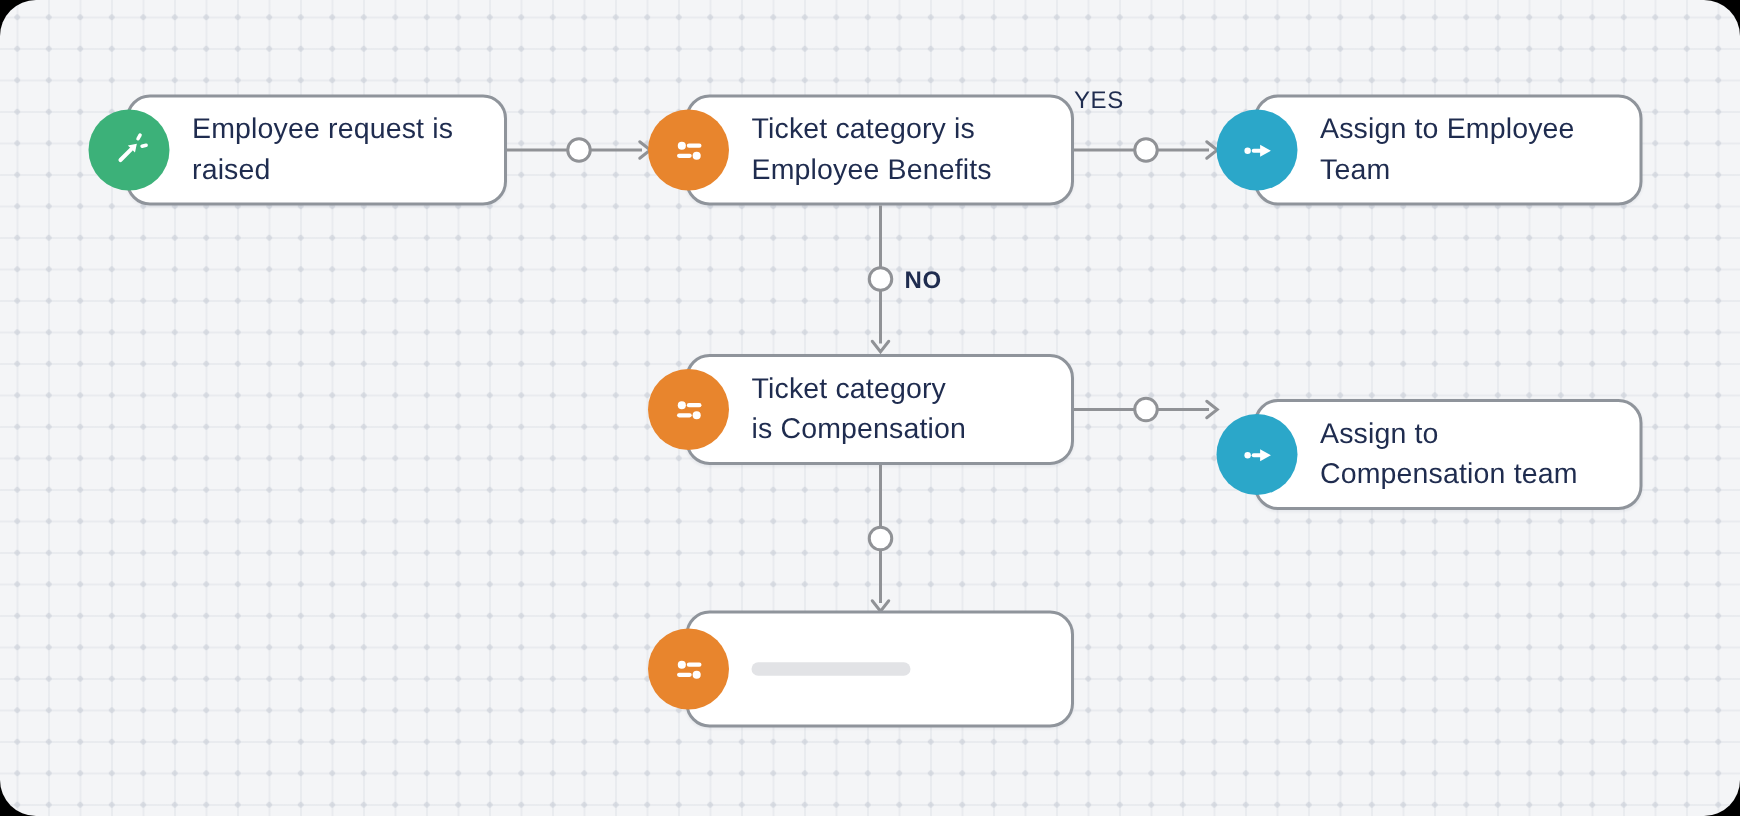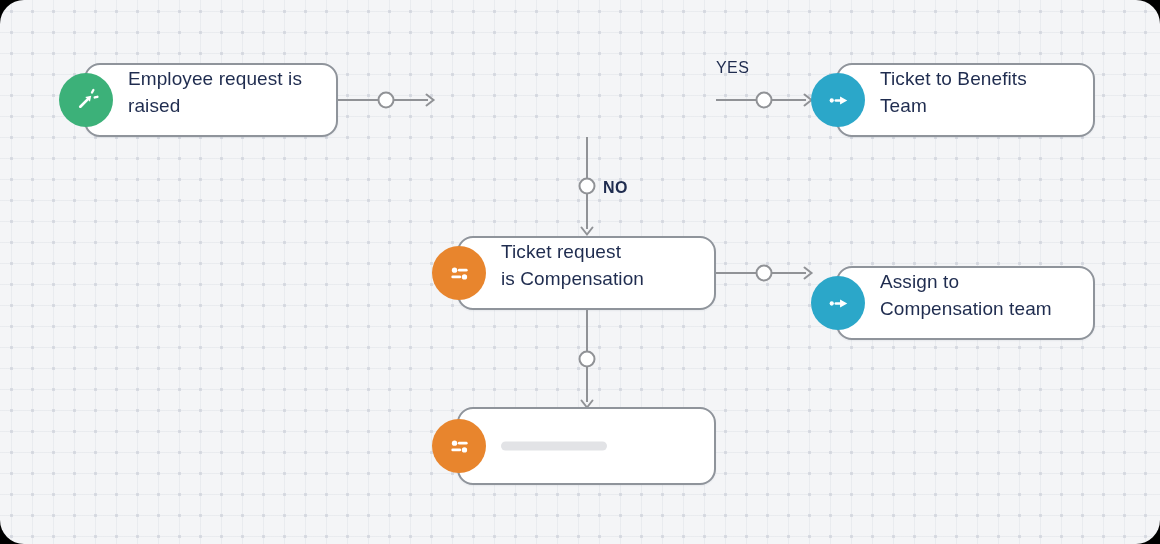--- a/index.html
+++ b/index.html
@@ -28,21 +28,21 @@
   }
 
   
   .node {
     position: absolute;
     background: #ffffff;
     border: 2px solid #8f949b;
     border-radius: 16px;
     box-sizing: border-box;
     display: flex;
-    align-items: flex-start;
+    align-items: center;
     box-shadow: 0 1px 2px rgba(9,30,66,0.06);
   }
   .node-label {
     padding-left: 42px;
     padding-right: 14px;
     font-size: 19px;
     line-height: 27px;
     color: #1f2c4f;
     white-space: pre-line;
     letter-spacing: 0.1px;
@@ -138,40 +138,52 @@
   </div>
 
   <div class="conn" style="left:338px; top:92px; width:95px; height:16px;">
     <div class="hline"></div>
     <div class="ring"></div>
     <svg class="chev-right" width="12" height="16" viewBox="0 0 12 16" fill="none" stroke="#909296" stroke-width="2" stroke-linecap="round">
       <path d="M2.5 2.5 L9.5 8 L2.5 13.5"></path>
     </svg>
   </div>
 
+  <div class="node" style="left:457px; top:63px; width:259px; height:74px;">
+    <span class="badge orange">
+      <svg width="27" height="27" viewBox="0 0 24 24" fill="none" stroke="#ffffff" stroke-width="2.5" stroke-linecap="round">
+        <circle cx="7.6" cy="9" r="2.4" fill="#ffffff" stroke="none"></circle>
+        <path d="M11.8 9 L18 9"></path>
+        <path d="M6 15 L12.2 15"></path>
+        <circle cx="16.4" cy="15" r="2.4" fill="#ffffff" stroke="none"></circle>
+      </svg>
+    </span>
+    <span class="node-label">Ticket category is
+Employee Benefits</span>
+  </div>
 
   <div class="branch-label yes-label">YES</div>
 
   <div class="conn" style="left:716px; top:92px; width:95px; height:16px;">
     <div class="hline"></div>
     <div class="ring"></div>
     <svg class="chev-right" width="12" height="16" viewBox="0 0 12 16" fill="none" stroke="#909296" stroke-width="2" stroke-linecap="round">
       <path d="M2.5 2.5 L9.5 8 L2.5 13.5"></path>
     </svg>
   </div>
 
   <div class="node" style="left:836px; top:63px; width:259px; height:74px;">
     <span class="badge blue">
       <svg width="27" height="27" viewBox="0 0 24 24" fill="none" stroke="#ffffff" stroke-width="2.4" stroke-linecap="round">
         <circle cx="6" cy="12" r="1.9" fill="#ffffff" stroke="none"></circle>
         <path d="M9.6 12 L13.4 12"></path>
         <polygon points="13.4,8.4 19.8,12 13.4,15.6" fill="#ffffff" stroke="none"></polygon>
       </svg>
     </span>
-    <span class="node-label">Ticket to Benefits
+    <span class="node-label">Assign to Employee
 Team</span>
   </div>
 
   <div class="branch-label no-label">NO</div>
 
   <div class="conn vert" style="left:579px; top:137px; width:16px; height:97px;">
     <div class="vline"></div>
     <div class="ring"></div>
     <svg class="chev-down" width="16" height="12" viewBox="0 0 16 12" fill="none" stroke="#909296" stroke-width="2" stroke-linecap="round">
       <path d="M2.5 2.5 L8 9.5 L13.5 2.5"></path>
@@ -180,21 +192,21 @@
 
   <div class="node" style="left:457px; top:236px; width:259px; height:74px;">
     <span class="badge orange">
       <svg width="27" height="27" viewBox="0 0 24 24" fill="none" stroke="#ffffff" stroke-width="2.5" stroke-linecap="round">
         <circle cx="7.6" cy="9" r="2.4" fill="#ffffff" stroke="none"></circle>
         <path d="M11.8 9 L18 9"></path>
         <path d="M6 15 L12.2 15"></path>
         <circle cx="16.4" cy="15" r="2.4" fill="#ffffff" stroke="none"></circle>
       </svg>
     </span>
-    <span class="node-label">Ticket request
+    <span class="node-label">Ticket category
 is Compensation</span>
   </div>
 
   <div class="conn" style="left:716px; top:265px; width:95px; height:16px;">
     <div class="hline"></div>
     <div class="ring"></div>
     <svg class="chev-right" width="12" height="16" viewBox="0 0 12 16" fill="none" stroke="#909296" stroke-width="2" stroke-linecap="round">
       <path d="M2.5 2.5 L9.5 8 L2.5 13.5"></path>
     </svg>
   </div>

